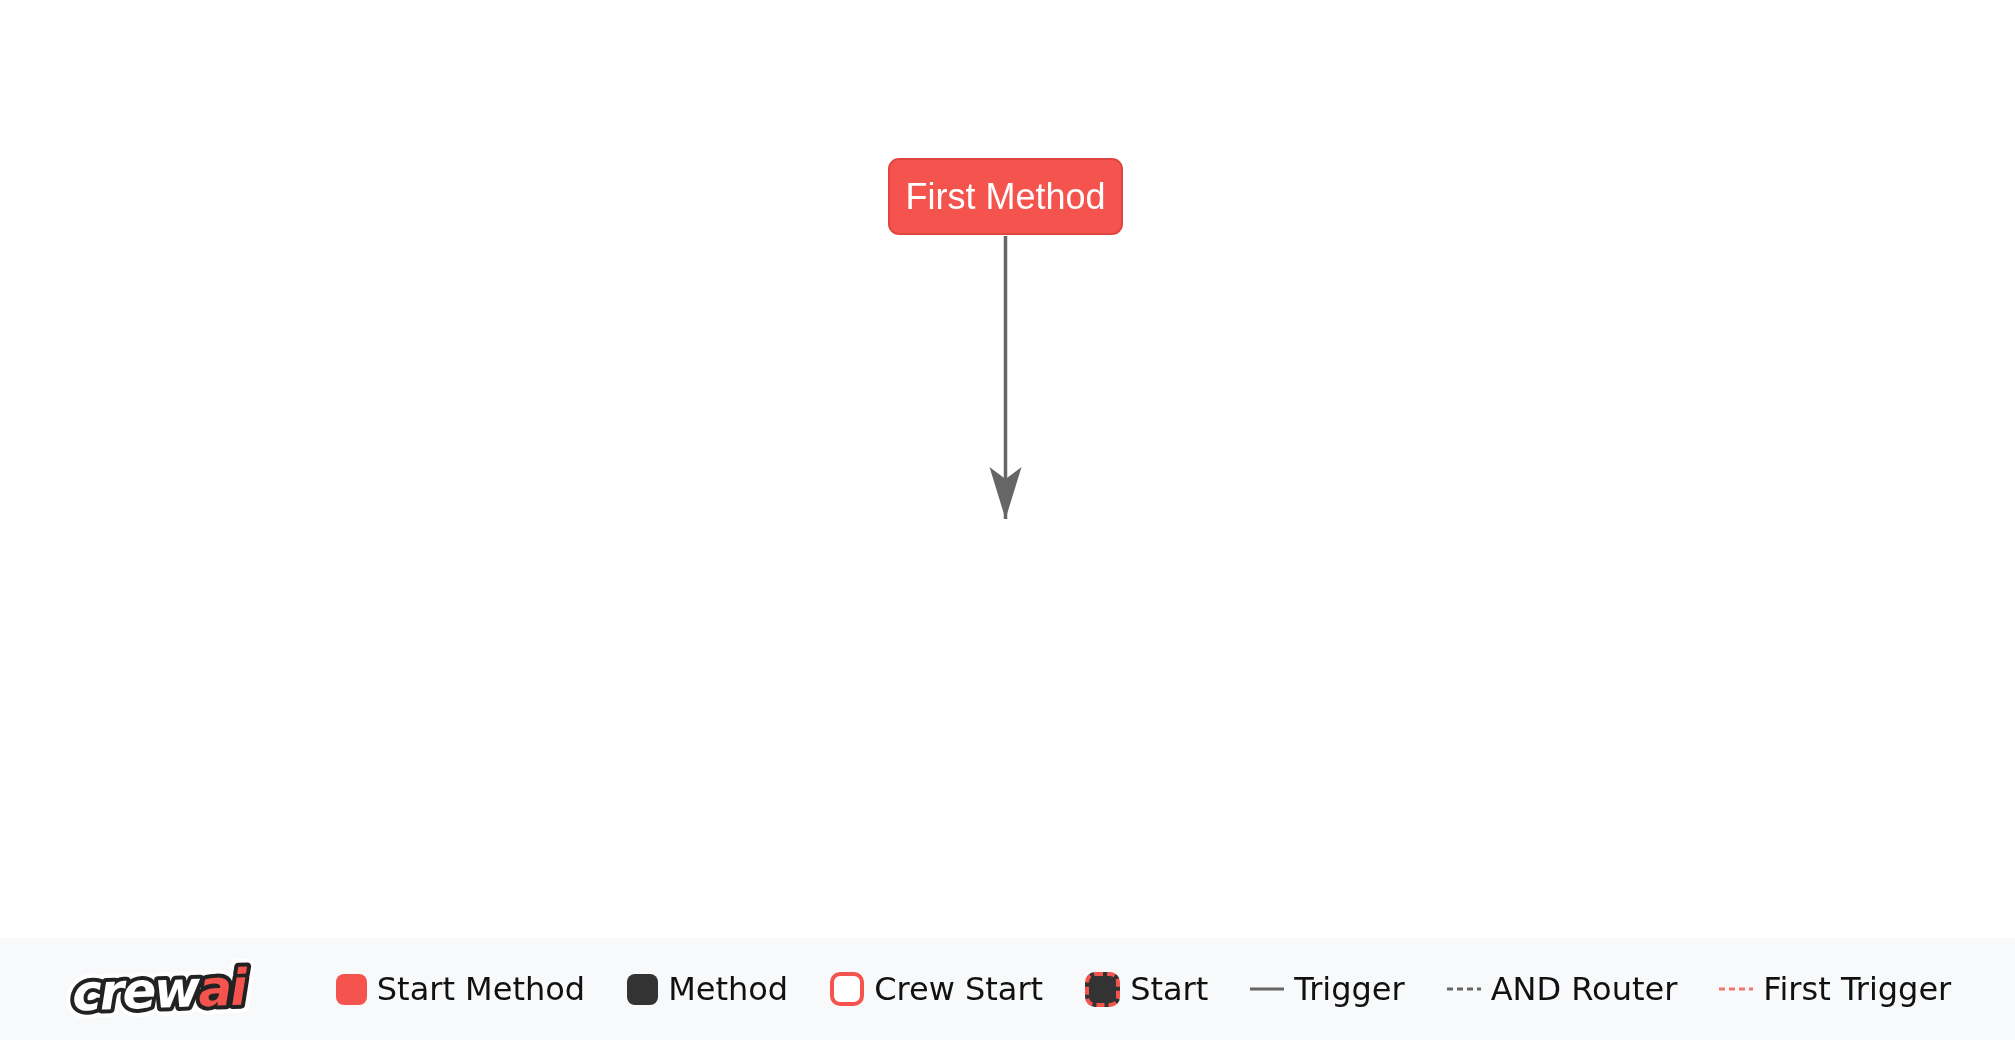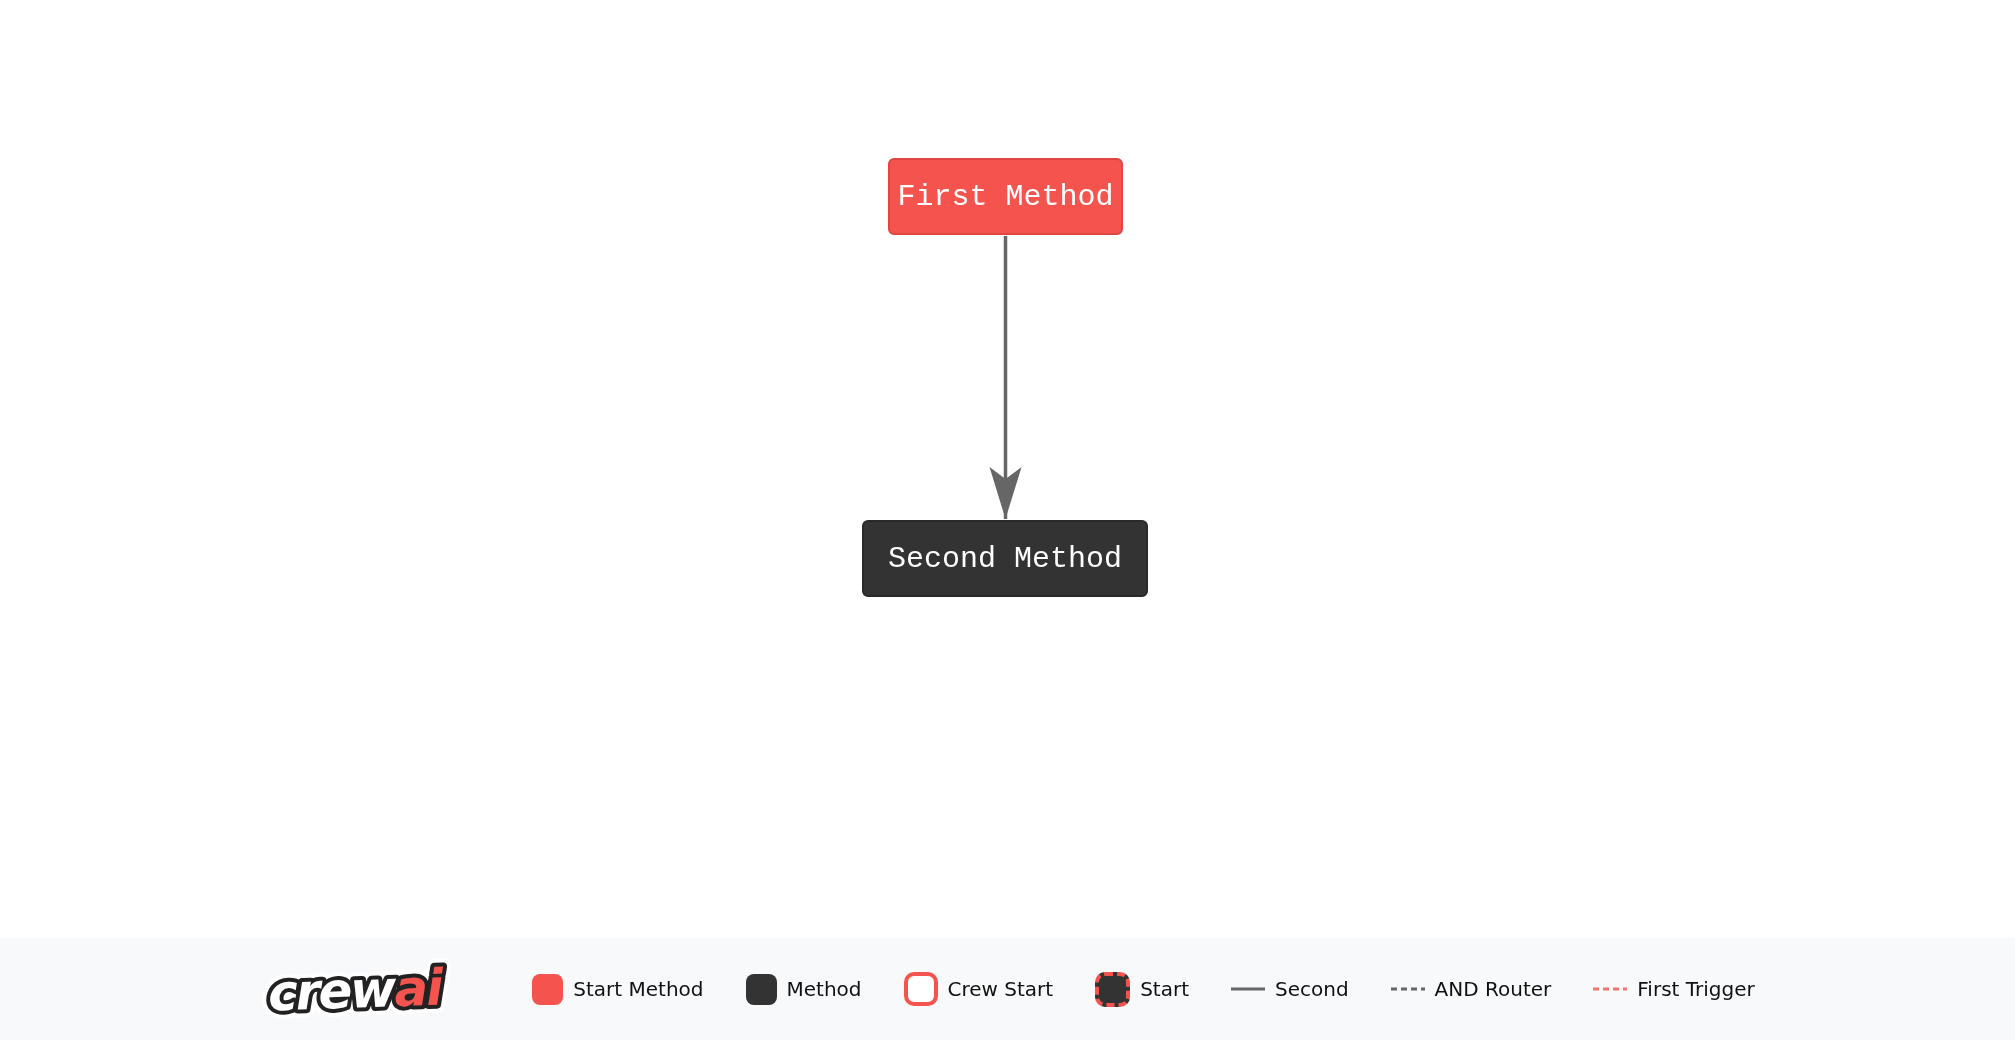--- a/index.html
+++ b/index.html
@@ -27,23 +27,23 @@
     left: 0; top: 0;
     pointer-events: none;
   }
   .node {
     position: absolute;
     display: flex;
     align-items: center;
     justify-content: center;
     box-sizing: border-box;
     color: #ffffff;
-    font-family: Liberation Mono, monospace;
-    font-size: 30px;
-    border-radius: 6px;
+    font-family: Liberation Sans, sans-serif;
+    font-size: 36px;
+    border-radius: 11px;
     white-space: nowrap;
   }
   .node.start {
     left: 888px; top: 158px;
     width: 235px; height: 77px;
     background: #F4544D;
     border: 2px solid #E0463F;
   }
   .node.method {
     left: 862px; top: 520px;
@@ -64,21 +64,21 @@
   }
   .logo-wrap {
     display: flex;
     align-items: center;
     margin-right: 8px;
   }
   .legend-item {
     display: flex;
     align-items: center;
     gap: 10px;
-    font-size: 20px;
+    font-size: 32px;
     color: #111111;
     white-space: nowrap;
     padding-left: 12px;
   }
   .swatch {
     box-sizing: border-box;
     width: 31px; height: 31px;
     border-radius: 8px;
     flex: 0 0 auto;
   }
@@ -107,23 +107,20 @@
 
     <svg class="edge-layer" width="2015" height="938">
       <line x1="1005.5" y1="236" x2="1005.5" y2="519" stroke="#666666" stroke-width="3.5"></line>
       <path d="M 1005.5 519 L 989.5 467 L 1005.5 479 L 1021.5 467 Z" fill="#666666"></path>
     </svg>
 
     <div class="node start">
       <span>First Method</span>
     </div>
 
-    <div class="node method">
-      <span>Second Method</span>
-    </div>
 
   </div>
 
   <div class="legend">
 
     <div class="logo-wrap">
       <svg width="222" height="78" viewBox="0 0 222 78">
         <g font-family="DejaVu Sans, sans-serif" font-style="italic" font-weight="bold" font-size="50" letter-spacing="-2" transform="rotate(-2 111 39)">
           <text x="8" y="57" fill="none" stroke="#ffffff" stroke-width="16" stroke-linejoin="round">crewai</text>
           <text x="8" y="57" fill="none" stroke="#222222" stroke-width="8" stroke-linejoin="round">crewai</text>
@@ -151,21 +148,21 @@
 
     <div class="legend-item">
       <span class="swatch router"></span>
       <span>Start</span>
     </div>
 
     <div class="legend-item">
       <svg class="line-swatch" width="34" height="6">
         <line x1="0" y1="3" x2="34" y2="3" stroke="#666666" stroke-width="3"></line>
       </svg>
-      <span>Second</span>
+      <span>Trigger</span>
     </div>
 
     <div class="legend-item">
       <svg class="line-swatch" width="34" height="6">
         <line x1="0" y1="3" x2="34" y2="3" stroke="#666666" stroke-width="3" stroke-dasharray="6 4"></line>
       </svg>
       <span>AND Router</span>
     </div>
 
     <div class="legend-item">

